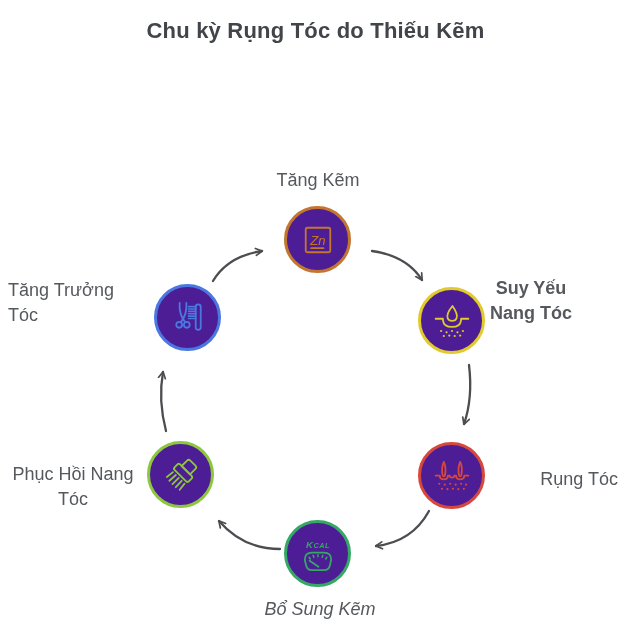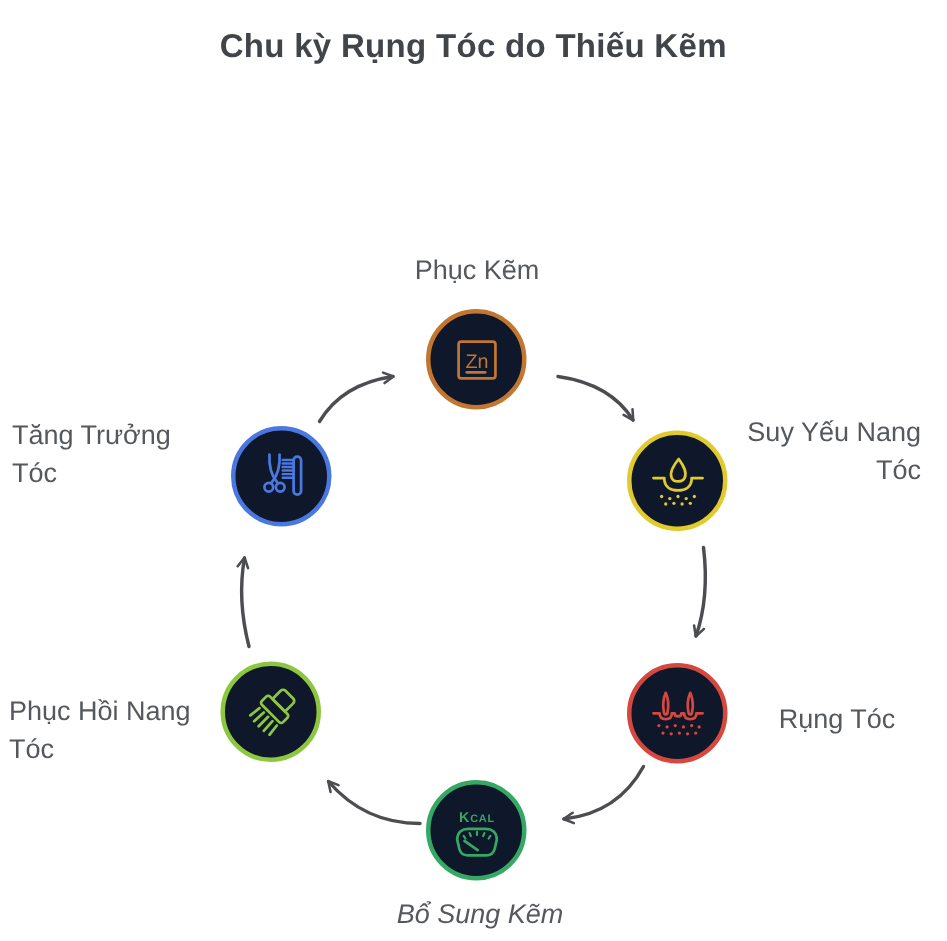--- a/index.html
+++ b/index.html
@@ -6,37 +6,37 @@
   .stage{
     position:relative;width:631px;height:627px;background:#ffffff;overflow:hidden;
     font-family:"Liberation Sans","DejaVu Sans",sans-serif;
   }
   .title{
     position:absolute;top:18px;left:0;width:100%;text-align:center;
     font-size:22px;font-weight:bold;color:var(--title_color,#414449);letter-spacing:.2px;
   }
   .circle{
     position:absolute;width:61px;height:61px;border:3px solid currentColor;border-radius:50%;
-    display:flex;align-items:center;justify-content:center;box-sizing:content-box;background:#0f172a;
+    display:flex;align-items:center;justify-content:center;box-sizing:content-box;background:#4c1d95;font-style:italic;
   }
   .circle svg{display:block;}
   .n-thieu-kem   {left:284px;top:206px;}
   .n-suy-yeu     {left:418px;top:287px;}
   .n-rung-toc    {left:418px;top:442px;}
   .n-bo-sung     {left:284px;top:520px;text-align:right;}
   .n-phuc-hoi    {left:147px;top:441px;}
   .n-tang-truong {left:154px;top:284px;}
   .label{
     position:absolute;font-size:18px;line-height:1.38;color:var(--label_color,#55585d);
   }
   .l-thieu-kem   {left:238px;top:168px;width:160px;text-align:center;}
-  .l-suy-yeu     {left:496px;top:276px;width:118px;text-align:right;}
-  .l-rung-toc    {left:498px;top:467px;width:120px;text-align:center;}
+  .l-suy-yeu     {left:472px;top:276px;width:118px;text-align:center;font-weight:bold;}
+  .l-rung-toc    {left:498px;top:467px;width:120px;text-align:right;}
   .l-bo-sung     {left:238px;top:597px;width:164px;text-align:center;font-style:italic;}
-  .l-phuc-hoi    {left:6px; top:462px;width:134px;text-align:left;}
+  .l-phuc-hoi    {left:6px; top:462px;width:134px;text-align:center;}
   .l-tang-truong {left:8px; top:278px;width:129px;text-align:left;}
   .arrows{position:absolute;left:0;top:0;pointer-events:none;}
   .flow{fill:none;stroke:var(--arrow_color,#4b4d50);stroke-width:2.3;stroke-linecap:round;}
   .arrowhead{fill:none;stroke:var(--arrow_color,#4b4d50);stroke-width:1.7;stroke-linecap:round;stroke-linejoin:round;}
   .icon{fill:none;stroke:currentColor;stroke-width:2;stroke-linecap:round;stroke-linejoin:round;}
   .icon text,.icon tspan{stroke:none;fill:currentColor;font-family:"Liberation Sans","DejaVu Sans",sans-serif;}
   .dots circle{fill:currentColor;stroke:none;}
 </style>
 </head>
 <body>
@@ -129,20 +129,20 @@
     <svg class="icon" viewBox="0 0 44 44" width="40" height="40">
       <rect x="30.5" y="7" width="5.5" height="28" rx="2.7"></rect>
       <path stroke-width="1.8" d="M30.5,9.5 H22.5 M30.5,12.1 H22.5 M30.5,14.7 H22.5 M30.5,17.3 H22.5 M30.5,19.9 H22.5 M30.5,22.5 H22.5"></path>
       <path d="M12.8,5.5 C12.3,13 13.6,20 18.6,26.2"></path>
       <path d="M20.2,5.5 C20.7,13 19.4,20 14.4,26.2"></path>
       <circle cx="12.3" cy="29.5" r="3.2"></circle>
       <circle cx="20.7" cy="29.5" r="3.2"></circle>
     </svg>
   </div>
 
-  <div class="label l-thieu-kem">Phục Kẽm</div>
+  <div class="label l-thieu-kem">Tăng Kẽm</div>
   <div class="label l-suy-yeu">Suy Yếu Nang Tóc</div>
   <div class="label l-rung-toc">Rụng Tóc</div>
   <div class="label l-bo-sung">Bổ Sung Kẽm</div>
   <div class="label l-phuc-hoi">Phục Hồi Nang Tóc</div>
   <div class="label l-tang-truong">Tăng Trưởng Tóc</div>
 
 </div>
 
 </body></html>

